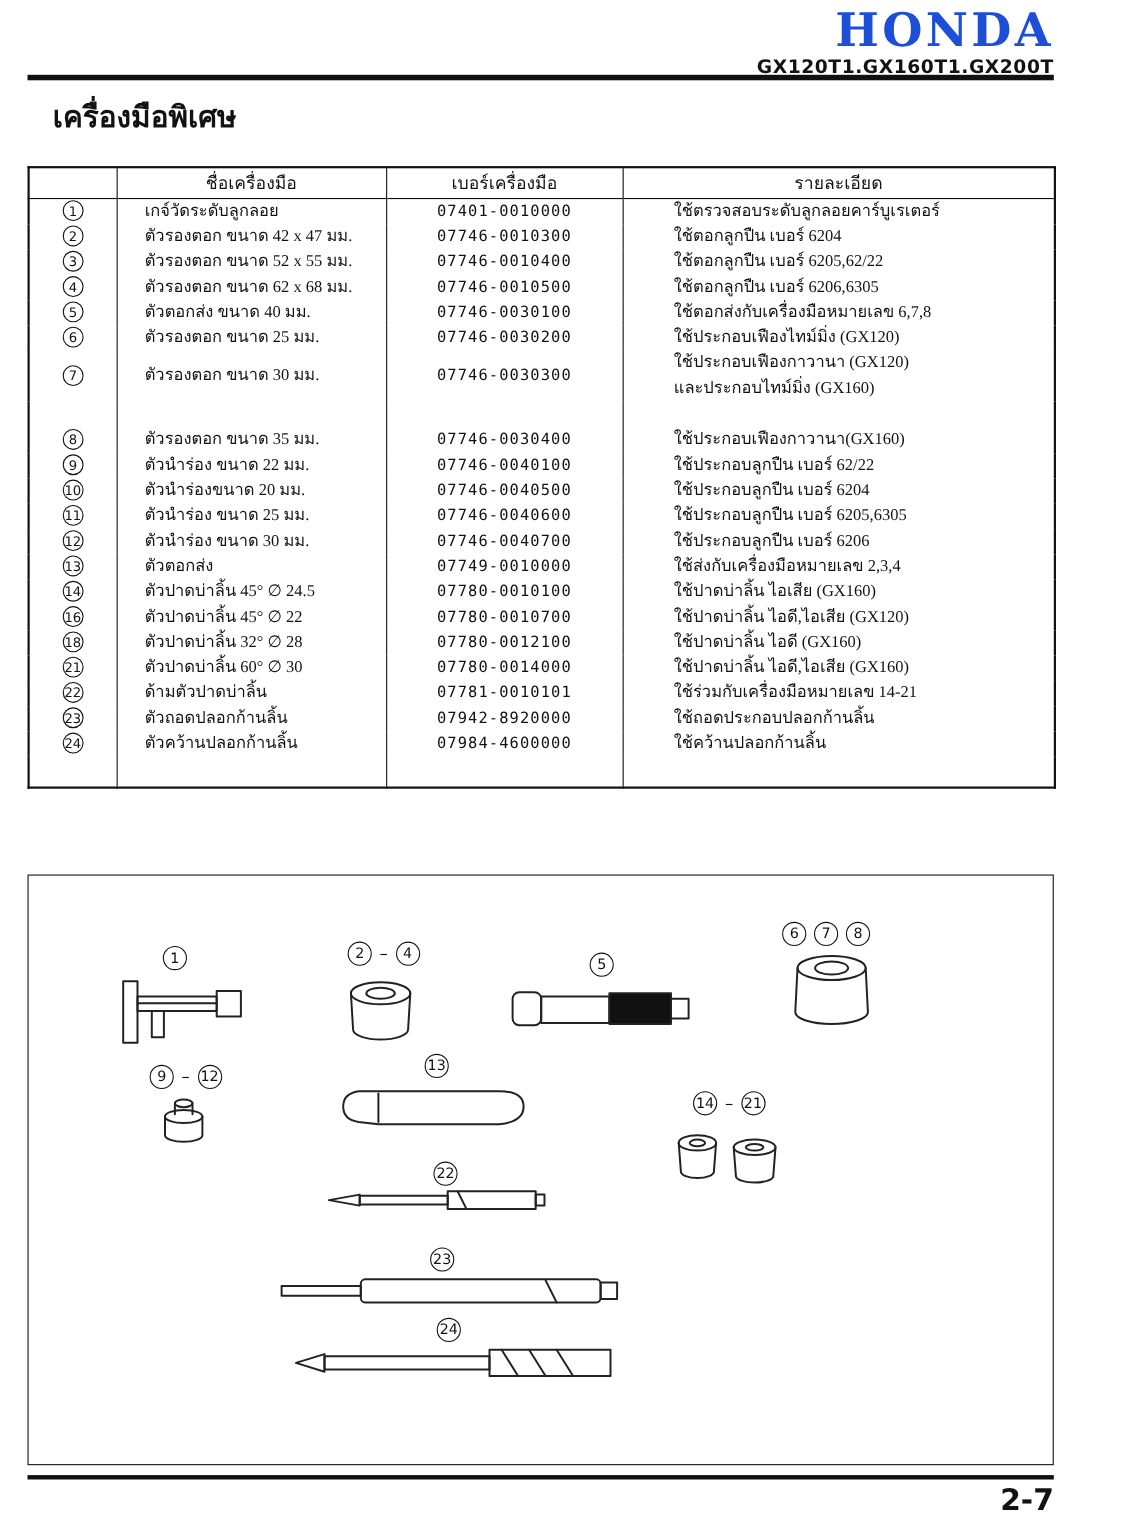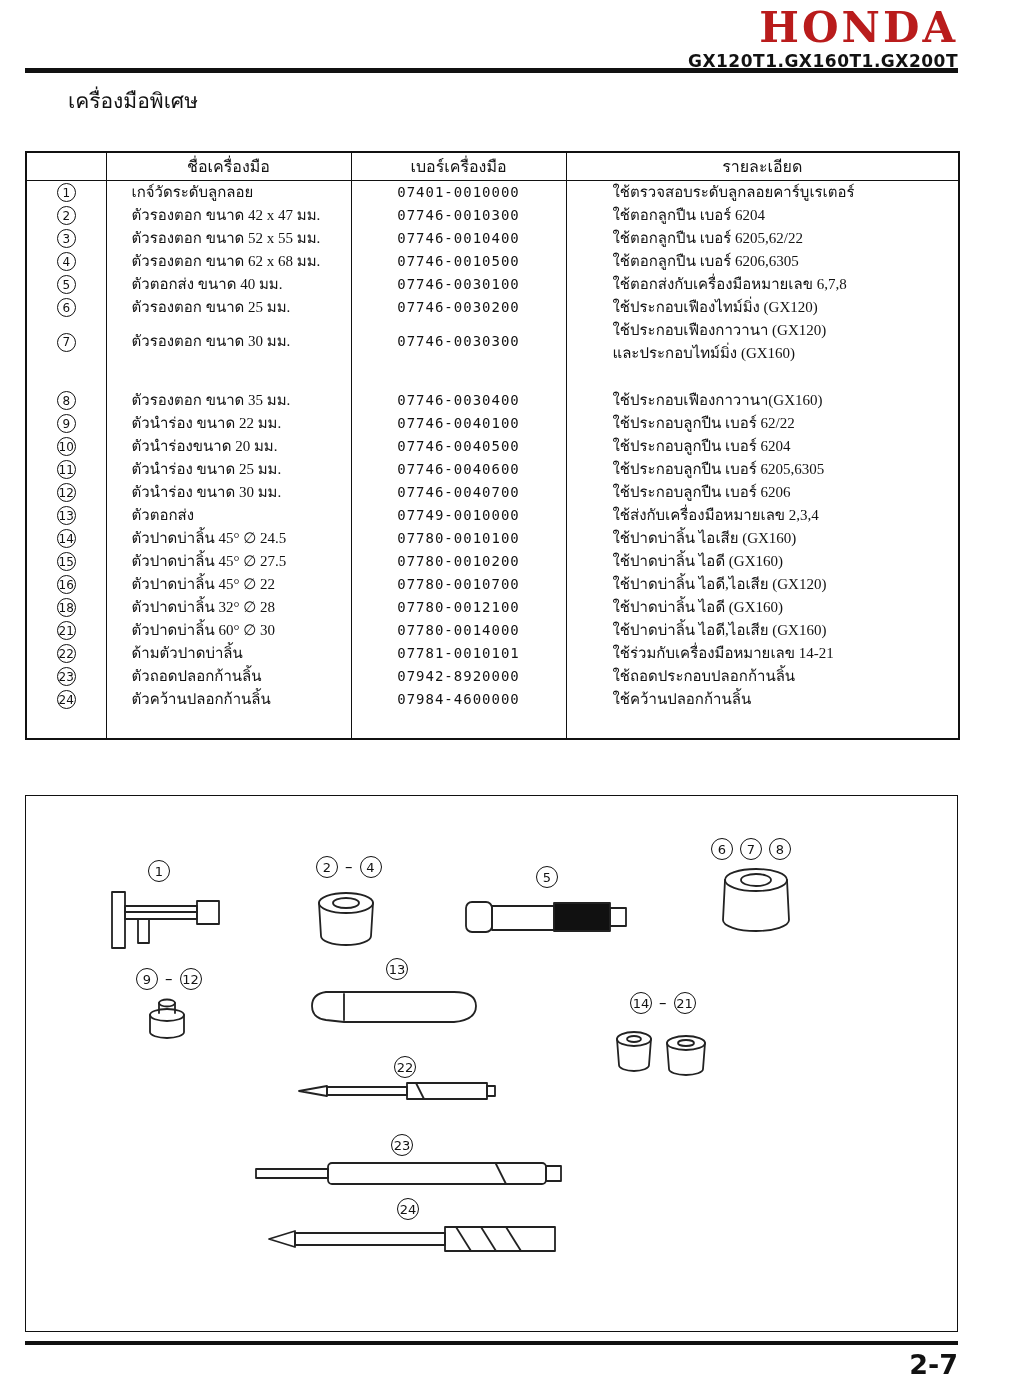--- a/index.html
+++ b/index.html
@@ -12,33 +12,33 @@
   }
 
   
   .doc-header { position:absolute; top:6px; right:62px; text-align:right; }
   .brand {
     font-family:"DejaVu Serif", serif;
     font-weight:800;
     font-size:42px;
     line-height:1.05;
     letter-spacing:3px;
-    color:#b91c1c;
+    color:#1d4ed8;
   }
   .models {
     font-family:"DejaVu Sans", sans-serif;
     font-weight:700;
     font-size:17px;
     letter-spacing:0.5px;
     margin-top:1px;
   }
   .rule-top { position:absolute; left:25px; top:68px; width:933px; height:5px; background:#111; }
   .page-title {
     position:absolute; left:48px; top:84px;
-    font-size:21px; font-weight:400;margin-left:20px;
+    font-size:27px; font-weight:700;
   }
 
   
   .tools-table {
     position:absolute; left:25px; top:128px; width:933px;
     border-collapse:collapse; table-layout:fixed;
     border:2px solid #111;
     font-size:15px;
     margin-top:23px;
   }
@@ -199,26 +199,20 @@
         <td class="col-part">07749-0010000</td>
         <td class="col-detail">ใช้ส่งกับเครื่องมือหมายเลข 2,3,4</td>
       </tr>
       <tr>
         <td class="col-no"><span class="circ">14</span></td>
         <td class="col-name">ตัวปาดบ่าลิ้น 45° ∅ 24.5</td>
         <td class="col-part">07780-0010100</td>
         <td class="col-detail">ใช้ปาดบ่าลิ้น ไอเสีย (GX160)</td>
       </tr>
       <tr>
-        <td class="col-no"><span class="circ">15</span></td>
-        <td class="col-name">ตัวปาดบ่าลิ้น 45° ∅ 27.5</td>
-        <td class="col-part">07780-0010200</td>
-        <td class="col-detail">ใช้ปาดบ่าลิ้น ไอดี (GX160)</td>
-      </tr>
-      <tr>
         <td class="col-no"><span class="circ">16</span></td>
         <td class="col-name">ตัวปาดบ่าลิ้น 45° ∅ 22</td>
         <td class="col-part">07780-0010700</td>
         <td class="col-detail">ใช้ปาดบ่าลิ้น ไอดี,ไอเสีย (GX120)</td>
       </tr>
       <tr>
         <td class="col-no"><span class="circ">18</span></td>
         <td class="col-name">ตัวปาดบ่าลิ้น 32° ∅ 28</td>
         <td class="col-part">07780-0012100</td>
         <td class="col-detail">ใช้ปาดบ่าลิ้น ไอดี (GX160)</td>

